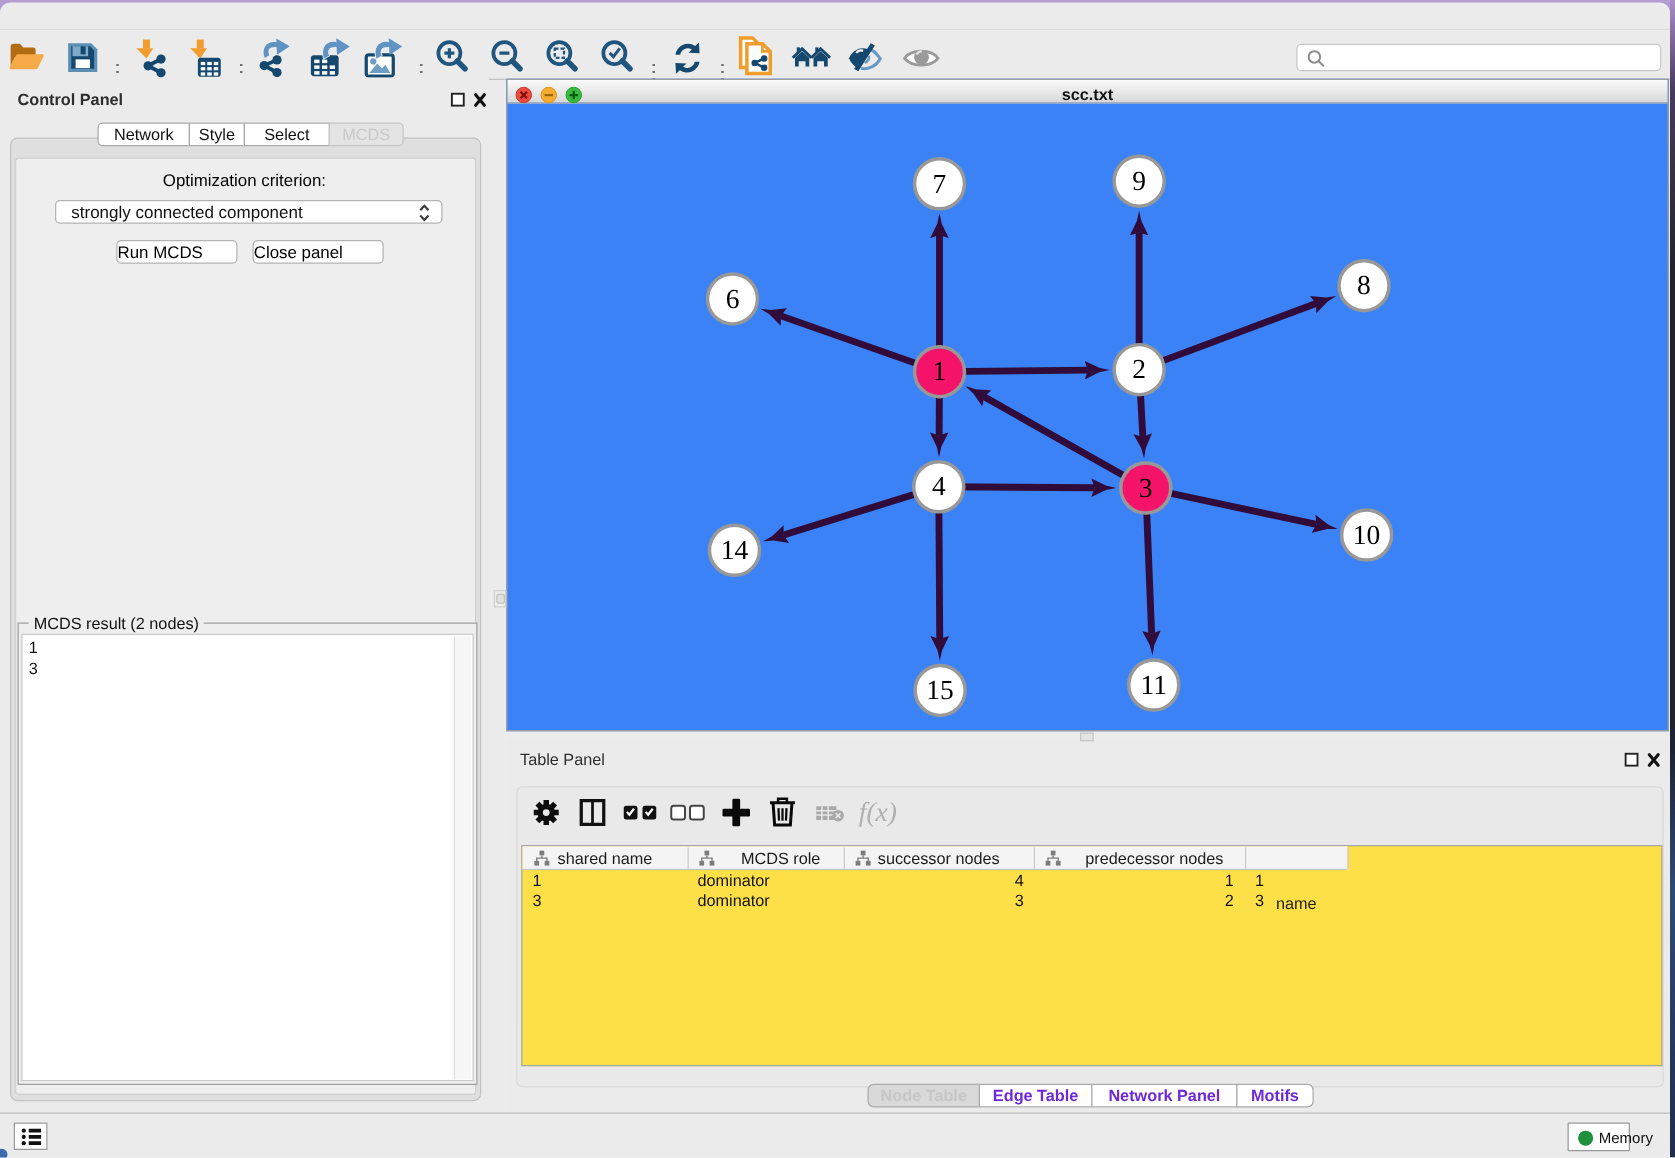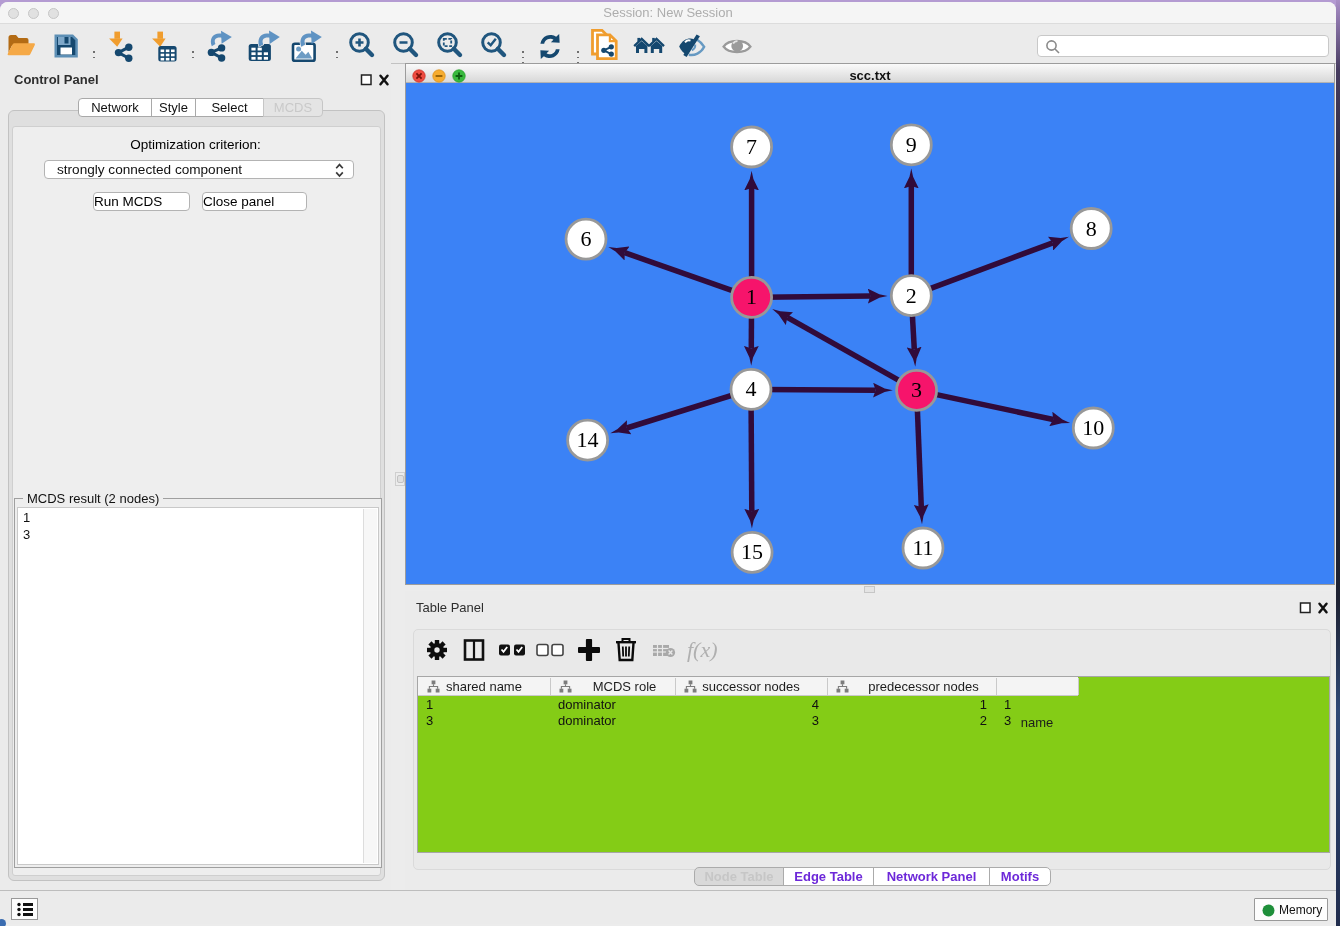--- a/index.html
+++ b/index.html
@@ -32,40 +32,34 @@
 #mcdstext { left:5px; top:2px; font-size:13px; line-height:16.5px; color:#111; }
 #gscroll { right:1px; top:1px; width:14px; height:354px; background:#f7f7f7; border-left:1px solid #ddd; }
 
 #netwin { left:405px; top:61px; width:930px; height:522px; background:#3b82f6; border:1px solid #9c9c9c; }
 #nettitle { left:0; top:0; width:928px; height:19px; background:linear-gradient(#fafafa,#d8d8d8); border-bottom:1px solid #b3b3b3; }
 #nettitletext { left:0; top:4px; width:928px; text-align:center; font-size:13px; font-weight:bold; color:#111; }
 
 #tpanel { left:405px; top:589px; width:931px; height:300px; background:#ebebeb; }
 #tphead { left:11px; top:9px; font-size:13px; color:#2e2e2e; }
 #tptoolbar { left:8px; top:38px; width:918px; height:241px; background:#e9e9e9; border:1px solid #dadada; border-radius:5px; }
-#ttable { z-index:3; left:12px; top:85px; width:913px; height:177px; background:#84cc16; border:1px solid #a6a6a6; }
+#ttable { z-index:3; left:12px; top:85px; width:913px; height:177px; background:#fde047; border:1px solid #a6a6a6; }
 #thead { left:0; top:0; width:660px; height:19px; background:#f4f4f4; border-bottom:1px solid #c9c9c9; }
 .hcell { top:0; height:19px; font-size:13px; color:#1c1c1c; text-align:center; line-height:19px; }
 .hdiv { top:1px; height:17px; width:0; border-left:1px solid #c9c9c9; }
 .trow { font-size:13px; color:#111; height:16px; line-height:16px; }
 .btab { z-index:4; top:276px; height:19px; background:#fff; border:1px solid #ababab; font-size:13px; font-weight:bold; color:#6d28d9; text-align:center; line-height:18px; }
 
 #statusbar { left:0; top:888px; width:1336px; height:34px; background:#ebebeb; border-top:1px solid #bdbdbd; }
 #listbtn { left:11px; top:7px; width:27px; height:22px; background:#fdfdfd; border:1px solid #999; }
-#membtn { left:1254px; top:7px; width:74px; height:23px; background:#fdfdfd; border:1px solid #999; border-radius:1px; font-size:12px; color:#111; }
+#membtn { left:1254px; top:7px; width:50px; height:23px; background:#fdfdfd; border:1px solid #999; border-radius:1px; font-size:12px; color:#111; }
 </style>
 </head>
 <body>
 <div id="win" class="abs">
-  <div id="titlebar" class="abs">
-    <div class="abs tl" style="left:8px; top:6px; width:11px; height:11px; background:#e1e1e1; border:1px solid #c6c6c6;"></div>
-    <div class="abs tl" style="left:28px; top:6px; width:11px; height:11px; background:#e1e1e1; border:1px solid #c6c6c6;"></div>
-    <div class="abs tl" style="left:48px; top:6px; width:11px; height:11px; background:#e1e1e1; border:1px solid #c6c6c6;"></div>
-    <div id="titletext" class="abs">Session: New Session</div>
-  </div>
   <div id="toolbar" class="abs">
     <div class="abs sep" style="left:93px;"></div>
     <div class="abs sep" style="left:192px;"></div>
     <div class="abs sep" style="left:336px;"></div>
     <div class="abs sep" style="left:522px;"></div>
     <div class="abs sep" style="left:577px;"></div>
     <svg id="tbicons" class="abs" style="left:0; top:0;" width="1336" height="41" viewBox="0 0 1336 41">
 
       <g transform="translate(22,21.5)">
         <path d="M-13.5,7 L-13.5,-8 Q-13.5,-10.5 -11,-10.5 L-6,-10.5 L-3.5,-7.5 L4.5,-7.5 Q6.5,-7.5 6.5,-5.5 L6.5,0 L-10,0 Z" fill="#b36b14"></path>

